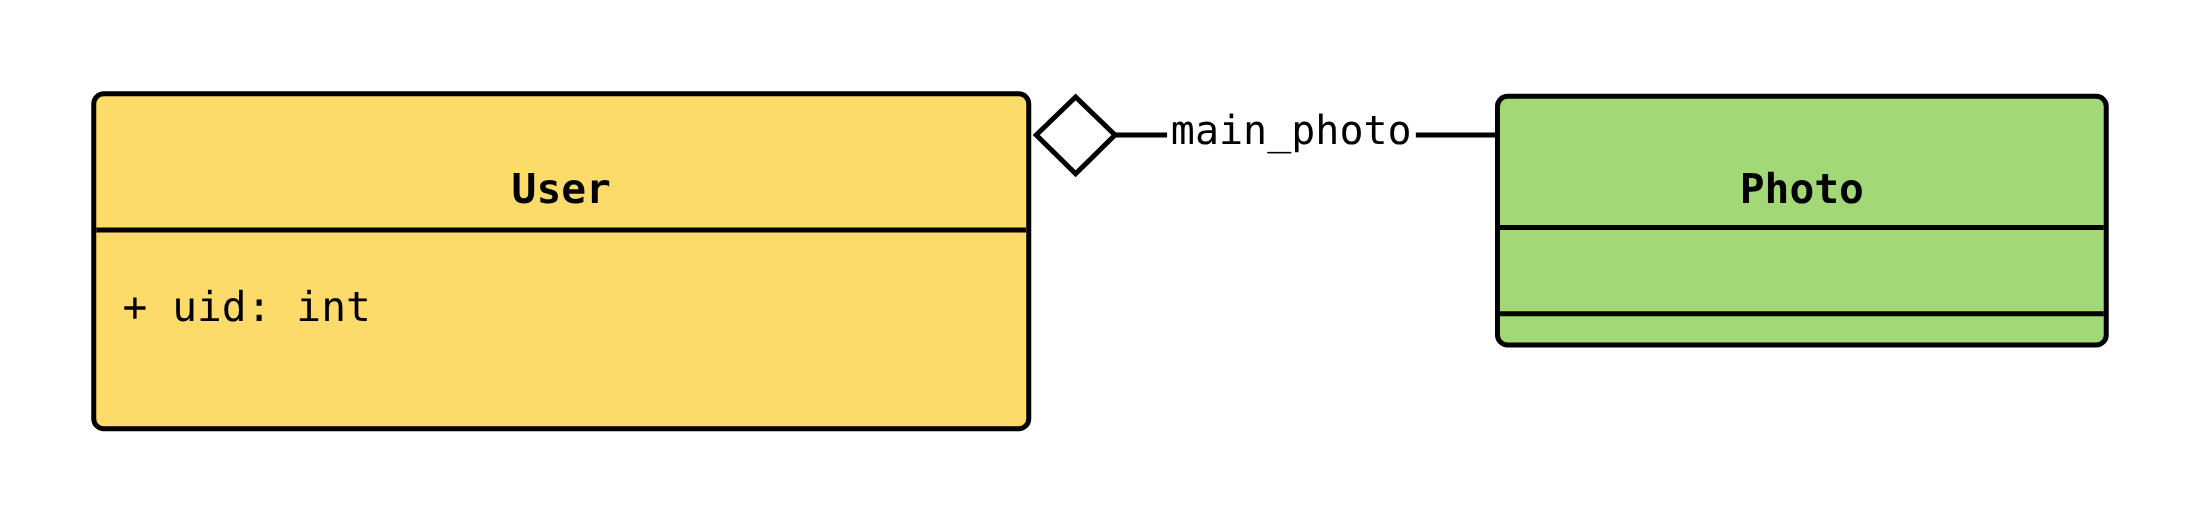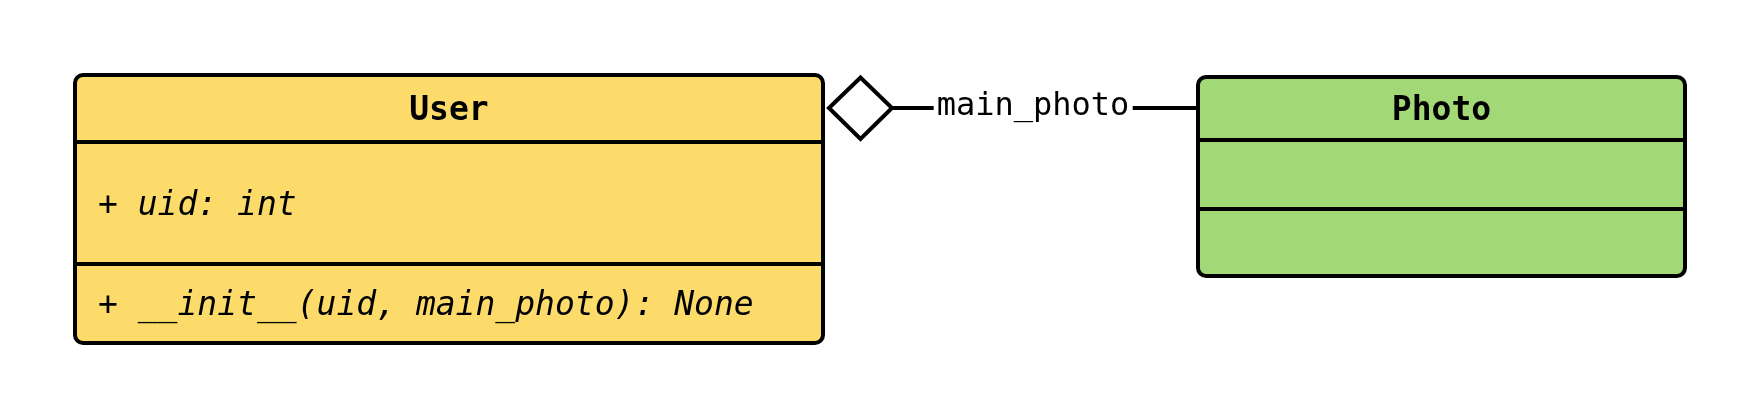--- a/index.html
+++ b/index.html
@@ -23,29 +23,29 @@
     border-radius: 10px;
     font-size: 33px;
     line-height: 37px;
   }
   .uml-class .title {
     display: flex;
     align-items: center;
     justify-content: center;
     font-weight: bold;
     box-sizing: border-box;
+    margin-top: 42px;
   }
   .uml-class .compartment {
     box-sizing: border-box;
     border-top: 4px solid #000000;
     padding-left: 21px;
     display: flex;
     flex-direction: column;
     justify-content: center;
-    font-style: italic;
   }
   .b { font-weight: bold; }
 
   
   .class-user { left: 73px; top: 73px; width: 752px; height: 272px; }
   .class-user .title   { height: 63px; }
   .class-user .attrs   { height: 122px; }
   .class-user .methods { height: 79px; }
 
   
@@ -76,23 +76,20 @@
 </head>
 <body>
 
 <div class="canvas">
 
   <div class="uml-class class-user" style="background: rgb(253, 219, 107);">
     <div class="title">User</div>
     <div class="compartment attrs">
       <div><span>+ uid: int</span></div>
     </div>
-    <div class="compartment methods">
-      <div><span>+ __init__(uid, main_photo): None</span></div>
-    </div>
   </div>
 
   <div class="uml-class class-photo" style="background: rgb(163, 216, 119);">
     <div class="title">Photo</div>
     <div class="compartment attrs"></div>
     <div class="compartment methods"></div>
   </div>
 
   <svg class="edge-svg" viewBox="0 0 1763 420" xmlns="http://www.w3.org/2000/svg">
     <line x1="892" y1="108" x2="1196" y2="108" stroke="#000000" stroke-width="4"></line>

